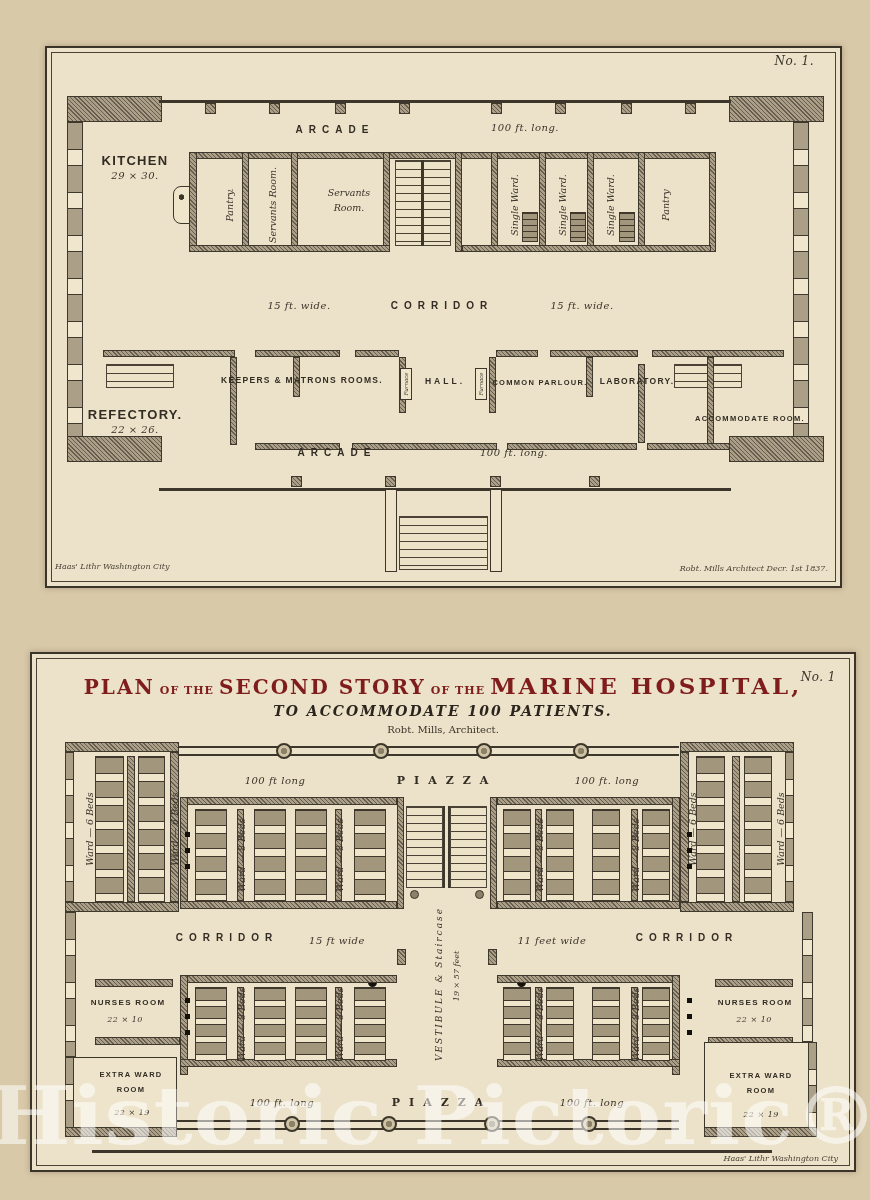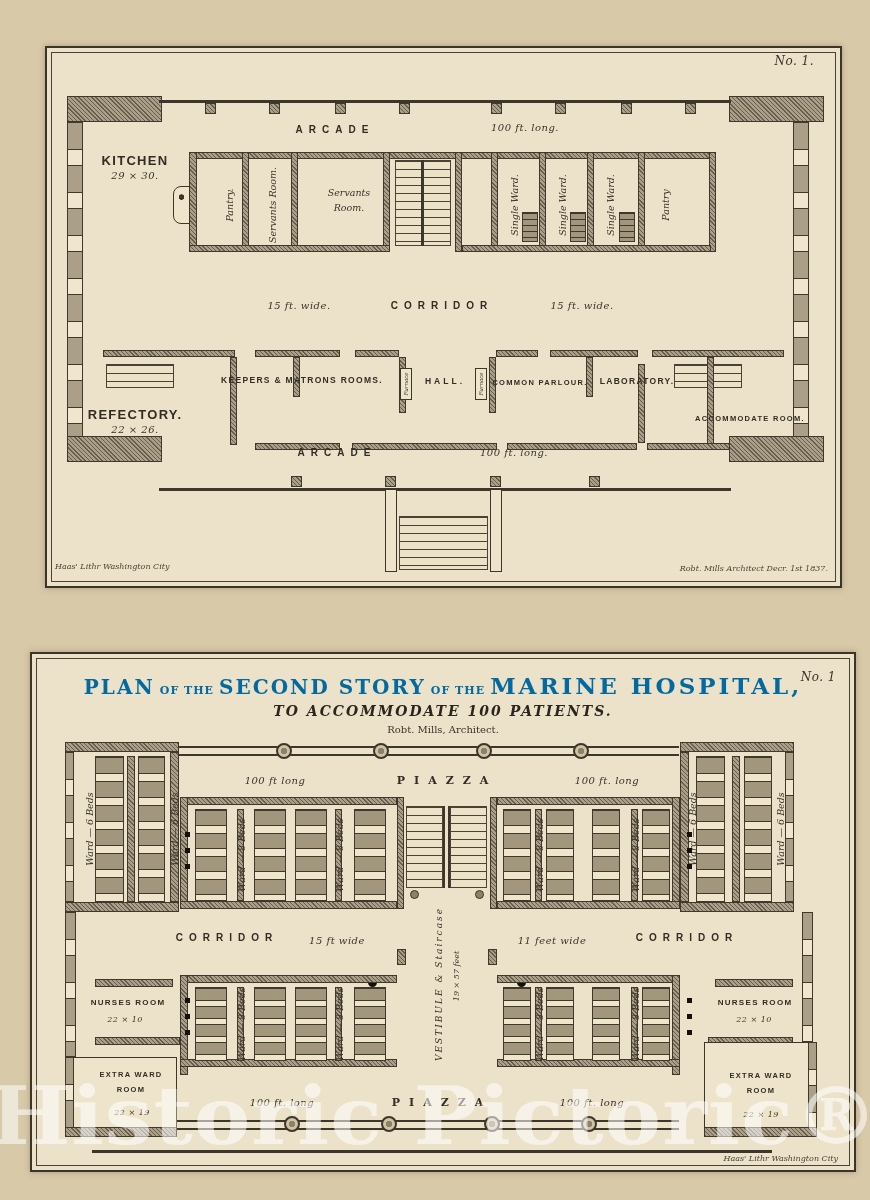--- a/index.html
+++ b/index.html
@@ -29,21 +29,21 @@
   
   .L{font-family:"Liberation Sans",sans-serif;font-size:8.5px;font-weight:700;letter-spacing:1.3px;color:#322c23;white-space:nowrap;}
   .Lw{font-size:10px;letter-spacing:6px;}
   .Lp{font-size:11px;letter-spacing:9px;font-family:"DejaVu Serif",serif;}
   .S{font-family:"DejaVu Serif",serif;font-style:italic;font-size:10px;font-weight:500;color:#3a332a;white-space:nowrap;letter-spacing:.5px;}
   .Sv{font-family:"DejaVu Serif",serif;font-style:italic;font-size:9.5px;color:#3a332a;}
   .Ss{font-size:8px;}
   .two{white-space:normal;width:62px;text-align:center;line-height:1.6;}
   .t1{font-size:13.5px;font-weight:700;letter-spacing:1.2px;color:#2e2920;white-space:nowrap;font-family:"Liberation Sans",sans-serif;}
   .t1 .sm{font-size:9px;letter-spacing:.8px;}
-  .t2{white-space:nowrap;color:#0369a1;font-family:"DejaVu Serif",serif;}
+  .t2{white-space:nowrap;color:#7f1d1d;font-family:"DejaVu Serif",serif;}
   .t2 .big{font-weight:700;font-size:20px;letter-spacing:2px;}
   .t2 .huge{font-weight:700;font-size:23px;letter-spacing:3px;}
   .t2 .sm{font-weight:700;font-size:11px;letter-spacing:1px;}
   .sub{font-family:"DejaVu Serif",serif;font-style:italic;font-weight:700;font-size:14px;letter-spacing:2px;color:#2b251d;white-space:nowrap;}
   .arch{font-family:"DejaVu Serif",serif;font-size:10px;color:#3a332a;white-space:nowrap;}
   .credit{font-family:"DejaVu Serif",serif;font-style:italic;font-size:8px;color:#4a4335;white-space:nowrap;}
   .wm{position:absolute;left:-10px;top:1070px;width:890px;text-align:center;font-family:"DejaVu Serif",serif;font-weight:700;font-size:80px;line-height:92px;color:rgba(255,255,255,.55);letter-spacing:1px;transform:scaleX(1.06);transform-origin:center;white-space:nowrap;z-index:40;pointer-events:none;}
 </style>
 </head>
 <body>

